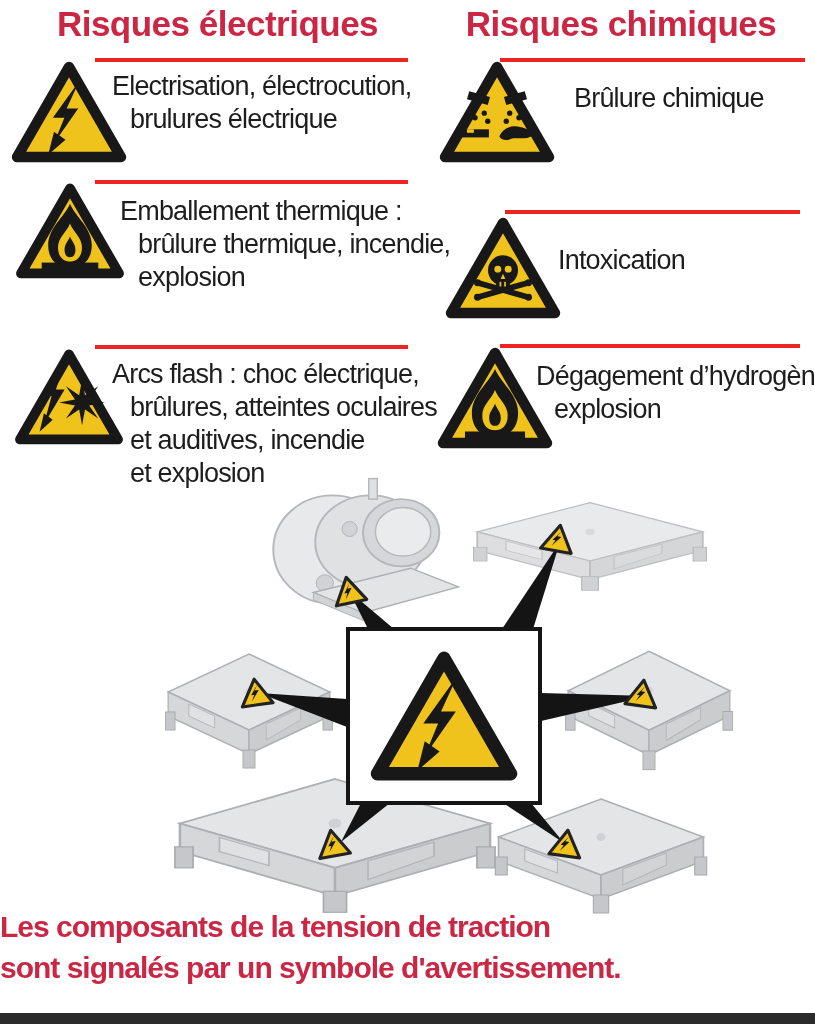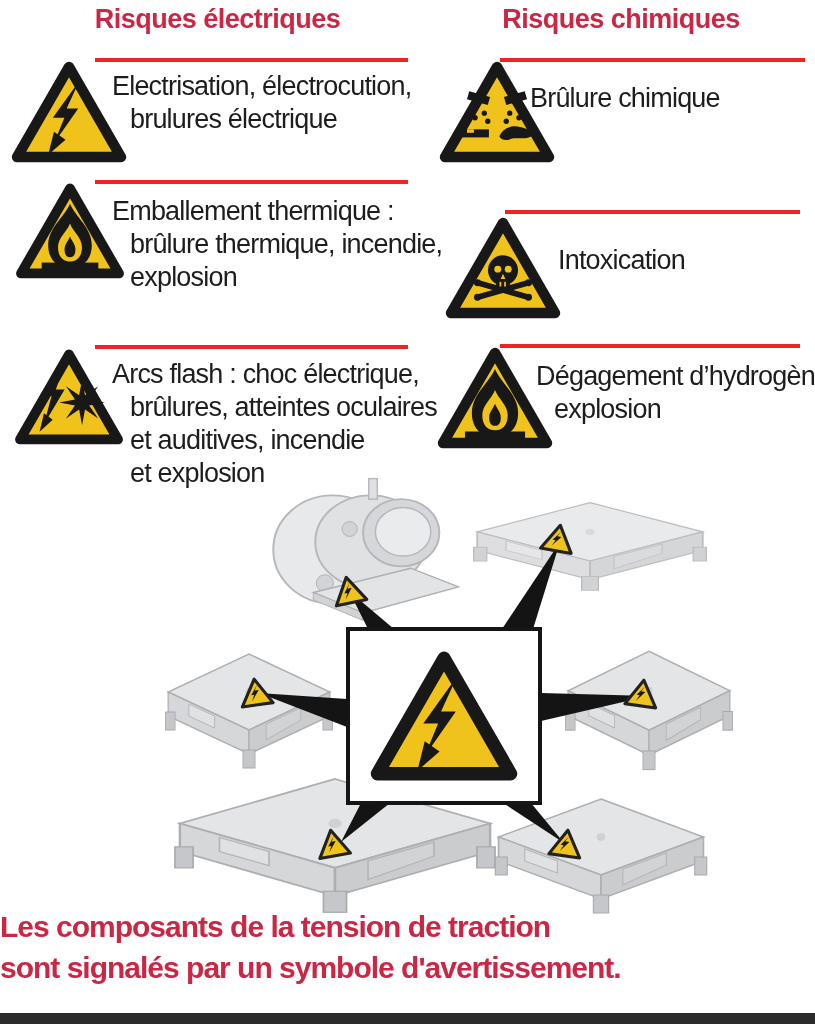--- a/index.html
+++ b/index.html
@@ -1,18 +1,18 @@
 <!DOCTYPE html>
 <html><head>
 <meta charset="utf-8">
 <style>
   html,body{margin:0;padding:0;background:#fff;}
   .page{position:relative;width:815px;height:1024px;background:#ffffff;overflow:hidden;
         font-family:"Liberation Sans",sans-serif;}
-  .col-title{position:absolute;font-weight:bold;font-size:27px;letter-spacing:-0.5px;
+  .col-title{position:absolute;font-weight:bold;font-size:35px;letter-spacing:-0.5px;
              color:#cb2745;text-align:center;white-space:pre;}
   .redline{position:absolute;height:4px;background:#ee2424;z-index:2;}
   .warn-icon{position:absolute;z-index:2;}
   .item-text{position:absolute;font-size:27px;line-height:33px;letter-spacing:-0.8px;
              color:#1d1d1d;white-space:pre;padding-left:18px;text-indent:-18px;z-index:2;}
   .component{position:absolute;z-index:1;}
   .arrows{position:absolute;left:0;top:0;z-index:3;pointer-events:none;}
   .sticker{position:absolute;z-index:4;}
   .center-box{position:absolute;left:346px;top:627px;width:196px;height:178px;background:#fff;
               border:4px solid #151515;box-sizing:border-box;z-index:5;
@@ -118,38 +118,38 @@
   <svg class="warn-icon" style="left:8px;top:60px;" width="122" height="104" viewBox="0 0 100 90">
       <use href="#sym-voltage"></use>
     </svg>
   <div class="item-text" style="left:112px;top:70px;">Electrisation, électrocution,
 brulures électrique</div>
 
   <div class="redline" style="left:95px;top:180px;width:313px;"></div>
   <svg class="warn-icon" style="left:14px;top:182px;" width="112" height="98" viewBox="0 0 100 90">
       <use href="#sym-flame"></use>
     </svg>
-  <div class="item-text" style="left:112px;top:195px;">Emballement thermique :
+  <div class="item-text" style="left:120px;top:195px;">Emballement thermique :
 brûlure thermique, incendie,
 explosion</div>
 
   <div class="redline" style="left:95px;top:345px;width:313px;"></div>
   <svg class="warn-icon" style="left:14px;top:348px;" width="110" height="98" viewBox="0 0 100 90">
       <use href="#sym-arc"></use>
     </svg>
   <div class="item-text" style="left:112px;top:358px;">Arcs flash : choc électrique,
 brûlures, atteintes oculaires
 et auditives, incendie
 et explosion</div>
 
   <div class="redline" style="left:500px;top:58px;width:305px;"></div>
   <svg class="warn-icon" style="left:433px;top:60px;" width="128" height="104" viewBox="0 0 100 90">
       <use href="#sym-corrosive"></use>
     </svg>
-  <div class="item-text" style="left:530px;top:82px;">Brûlure chimique</div>
+  <div class="item-text" style="left:574px;top:82px;">Brûlure chimique</div>
 
   <div class="redline" style="left:505px;top:210px;width:295px;"></div>
   <svg class="warn-icon" style="left:440px;top:216px;" width="126" height="104" viewBox="0 0 100 90">
       <use href="#sym-toxic"></use>
     </svg>
   <div class="item-text" style="left:546px;top:244px;margin-left:12px;">Intoxication</div>
 
   <div class="redline" style="left:500px;top:344px;width:300px;"></div>
   <svg class="warn-icon" style="left:434px;top:346px;" width="122" height="104" viewBox="0 0 100 90">
       <use href="#sym-flame"></use>

